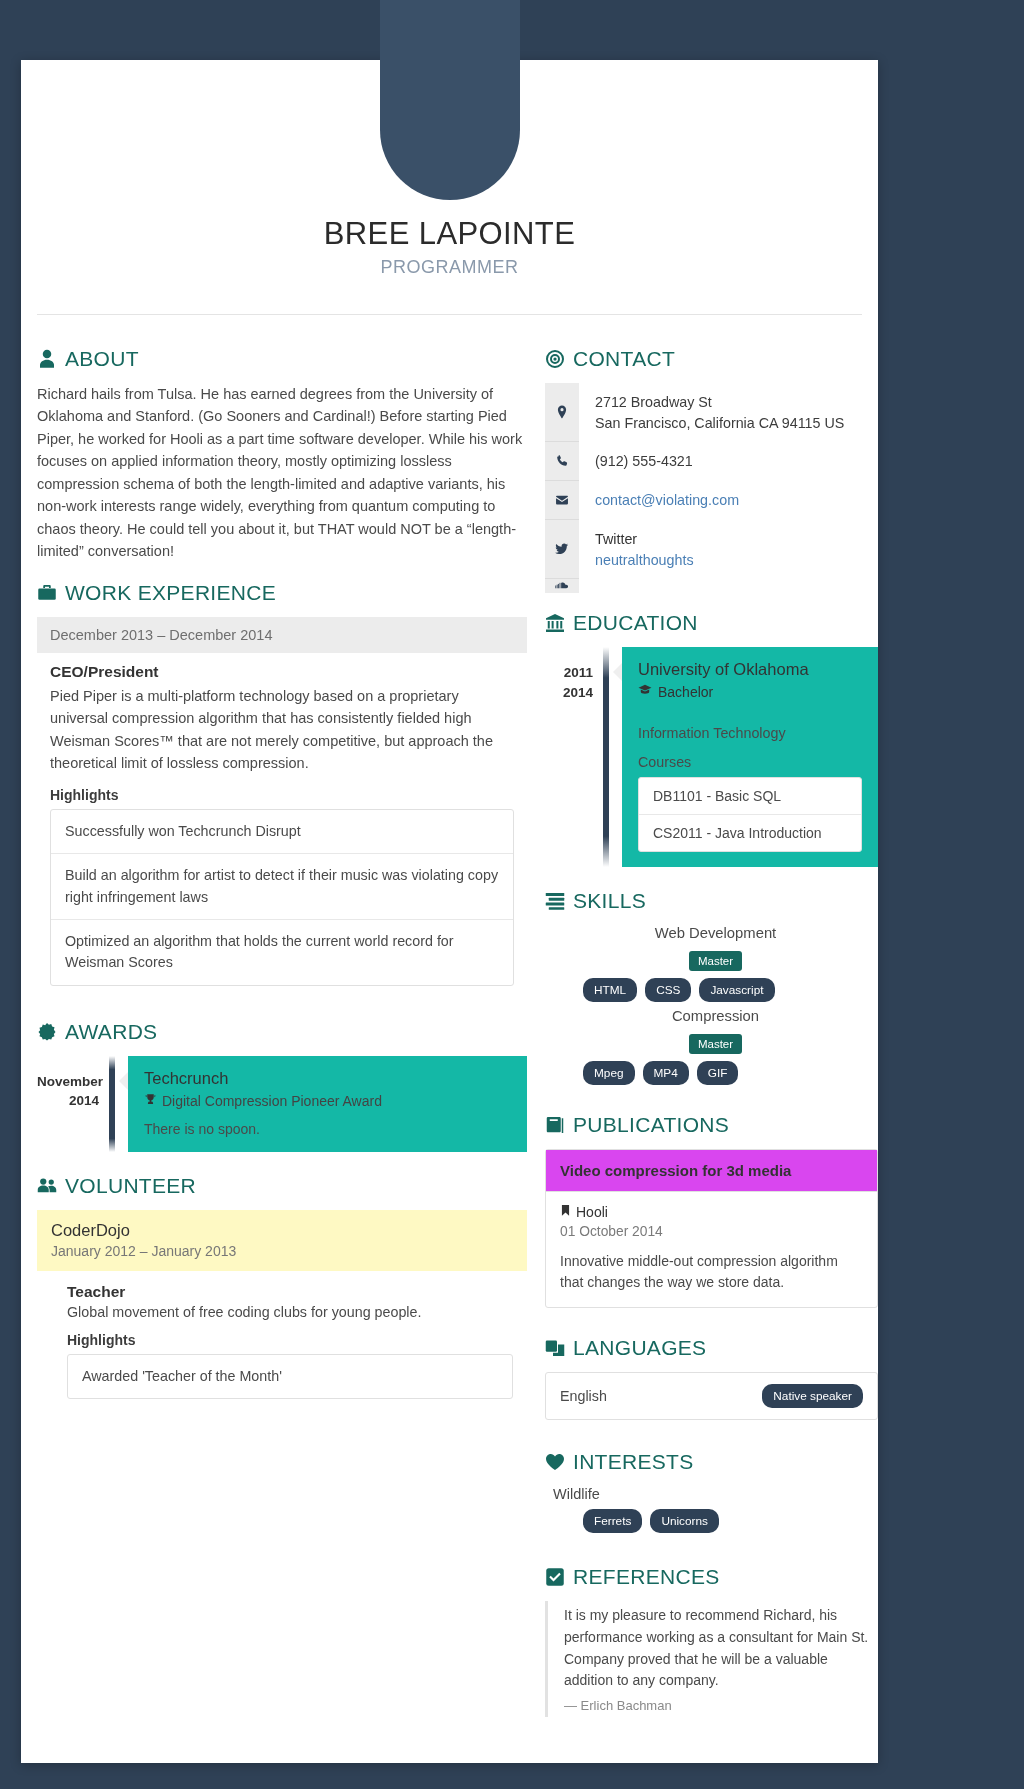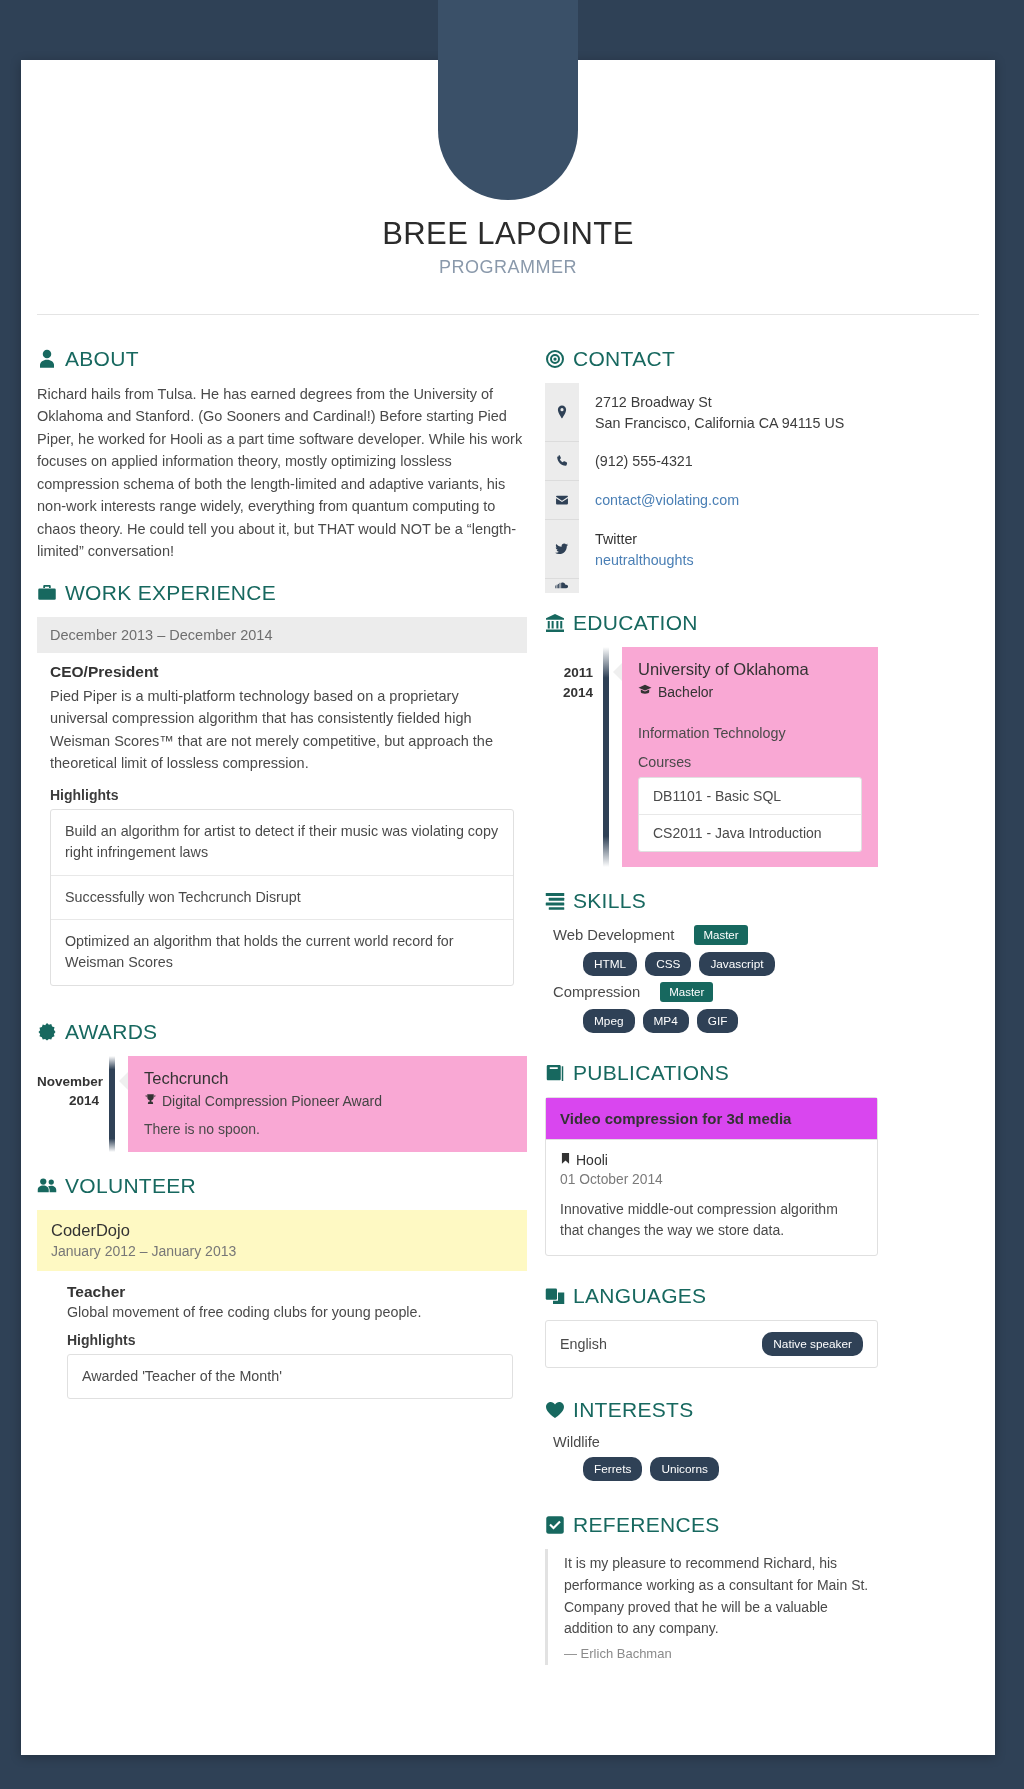--- a/index.html
+++ b/index.html
@@ -9,21 +9,21 @@
     height: 1789px;
     background: #2f4156;
     font-family: "Liberation Sans", sans-serif;
     -webkit-font-smoothing: antialiased;
   }
 
   .page {
     position: absolute;
     left: 21px;
     top: 60px;
-    width: 974px;
+    width: 857px;
     min-height: 1695px;
     background: #ffffff;
     box-shadow: 0 2px 10px rgba(0,0,0,.25);
   }
 
   
   .header { position: relative; padding: 0 0 18px; text-align: center; }
   .avatar {
     width: 140px; height: 140px;
     margin: 0 auto;
@@ -112,21 +112,21 @@
     padding-top: 16px;
   }
   .tl-date.edu { width: 58px; }
   .tl-bar {
     width: 6px; flex: none;
     background: linear-gradient(to bottom, rgba(47,65,86,0) 0%, #2f4156 14%, #2f4156 86%, rgba(47,65,86,0) 100%);
     margin-right: 13px;
   }
   .tl-body { flex: 1; position: relative; }
   .tl-card {
-    background: #f9a8d4;
+    background: #14b8a6;
     padding: 13px 16px 15px;
     position: relative;
   }
   .tl-card::before {
     content: "";
     position: absolute;
     left: -9px; top: 16px;
     border-top: 9px solid transparent;
     border-bottom: 9px solid transparent;
     border-right: 9px solid #efefef;
@@ -173,21 +173,21 @@
     flex: 1;
     padding: 9px 0 9px 16px;
     font-size: 14.3px;
     line-height: 1.45;
     color: #3c3c3c;
   }
   .contact-val a, .link { color: #4a7fb5; text-decoration: none; }
   .net-label { color: #333; }
 
   
-  .skill-row { display: flex; align-items: center; gap: 20px; padding-left: 8px; margin-top: 6px; }
+  .skill-row { display: flex; align-items: center; gap: 10px; padding-left: 8px; margin-top: 6px; flex-direction: column; }
   .skill-name { font-size: 14.8px; color: #4a4a4a; }
   .badge-master {
     background: #17685f; color: #fff;
     font-size: 11.5px;
     padding: 4px 9px;
     border-radius: 3px;
   }
   .tag-row { display: flex; gap: 8px; padding-left: 38px; margin-top: 7px; flex-wrap: wrap; }
   .tag {
     background: #2f4156; color: #fff;
@@ -263,22 +263,22 @@
               </svg>
           </span>
           <span>WORK EXPERIENCE</span>
         </div>
         <div class="period-bar">December 2013 – December 2014</div>
         <div class="job">
           <div class="job-title">CEO/President</div>
           <div class="job-sum">Pied Piper is a multi-platform technology based on a proprietary universal compression algorithm that has consistently fielded high Weisman Scores™ that are not merely competitive, but approach the theoretical limit of lossless compression.</div>
           <div class="hl-label">Highlights</div>
           <div class="hl-list">
+            <div class="hl-item">Successfully won Techcrunch Disrupt</div>
             <div class="hl-item">Build an algorithm for artist to detect if their music was violating copy right infringement laws</div>
-            <div class="hl-item">Successfully won Techcrunch Disrupt</div>
             <div class="hl-item">Optimized an algorithm that holds the current world record for Weisman Scores</div>
           </div>
         </div>
       </div>
 
       <div class="sec" style="margin-top:34px;">
         <div class="sec-head">
           <span class="ico">
             <svg viewBox="0 0 16 16">
                 <path d="M8 .8l1.5 1.3 1.9-.5.7 1.9 1.9.7-.5 1.9L14.8 8l-1.3 1.5.5 1.9-1.9.7-.7 1.9-1.9-.5L8 14.8l-1.5-1.3-1.9.5-.7-1.9-1.9-.7.5-1.9L1.2 8l1.3-1.5-.5-1.9 1.9-.7.7-1.9 1.9.5z"></path>

